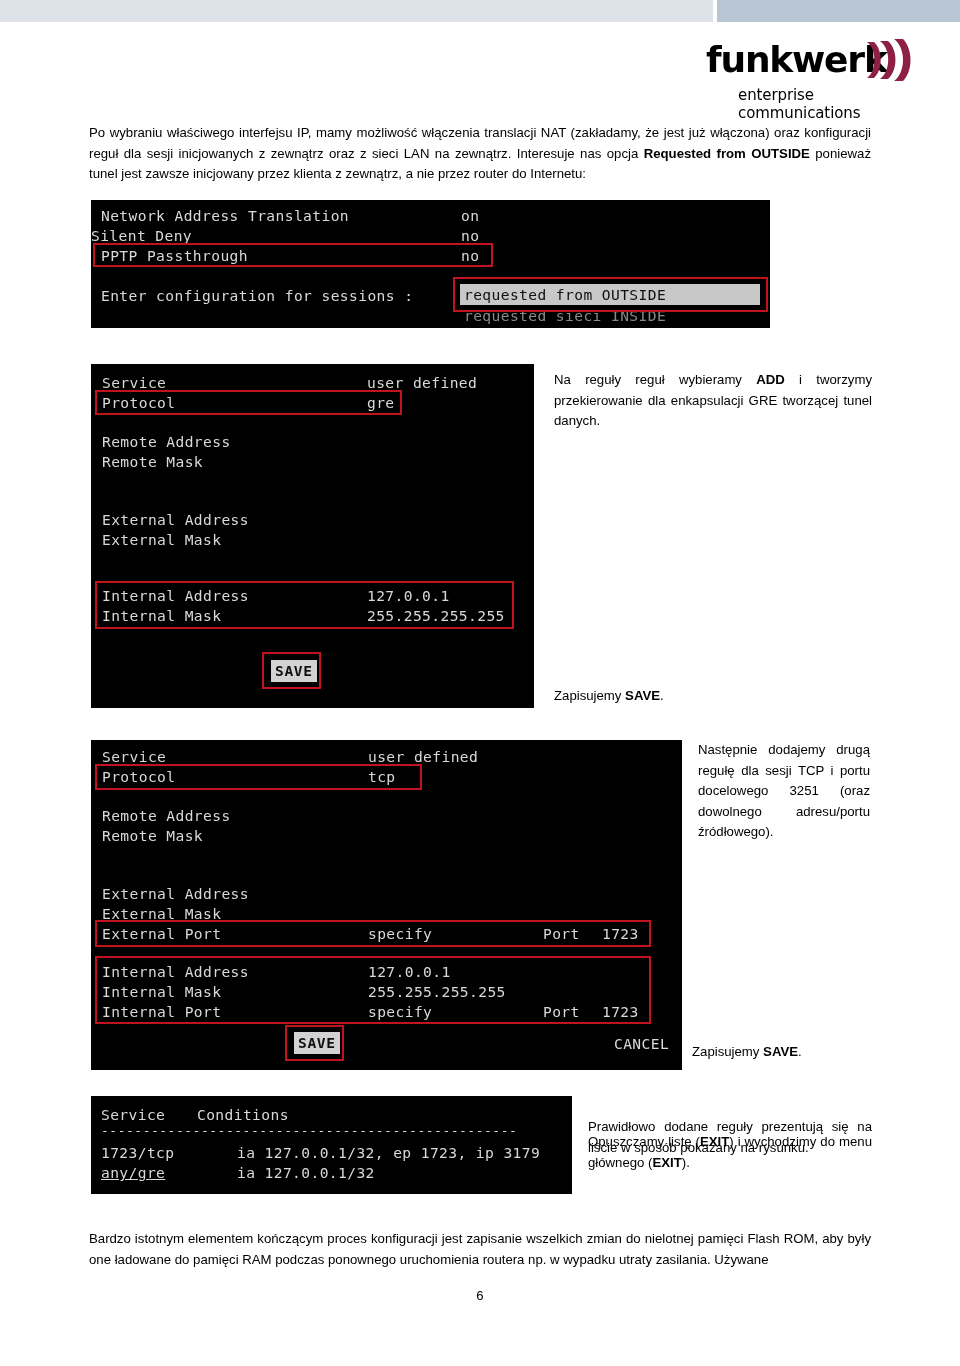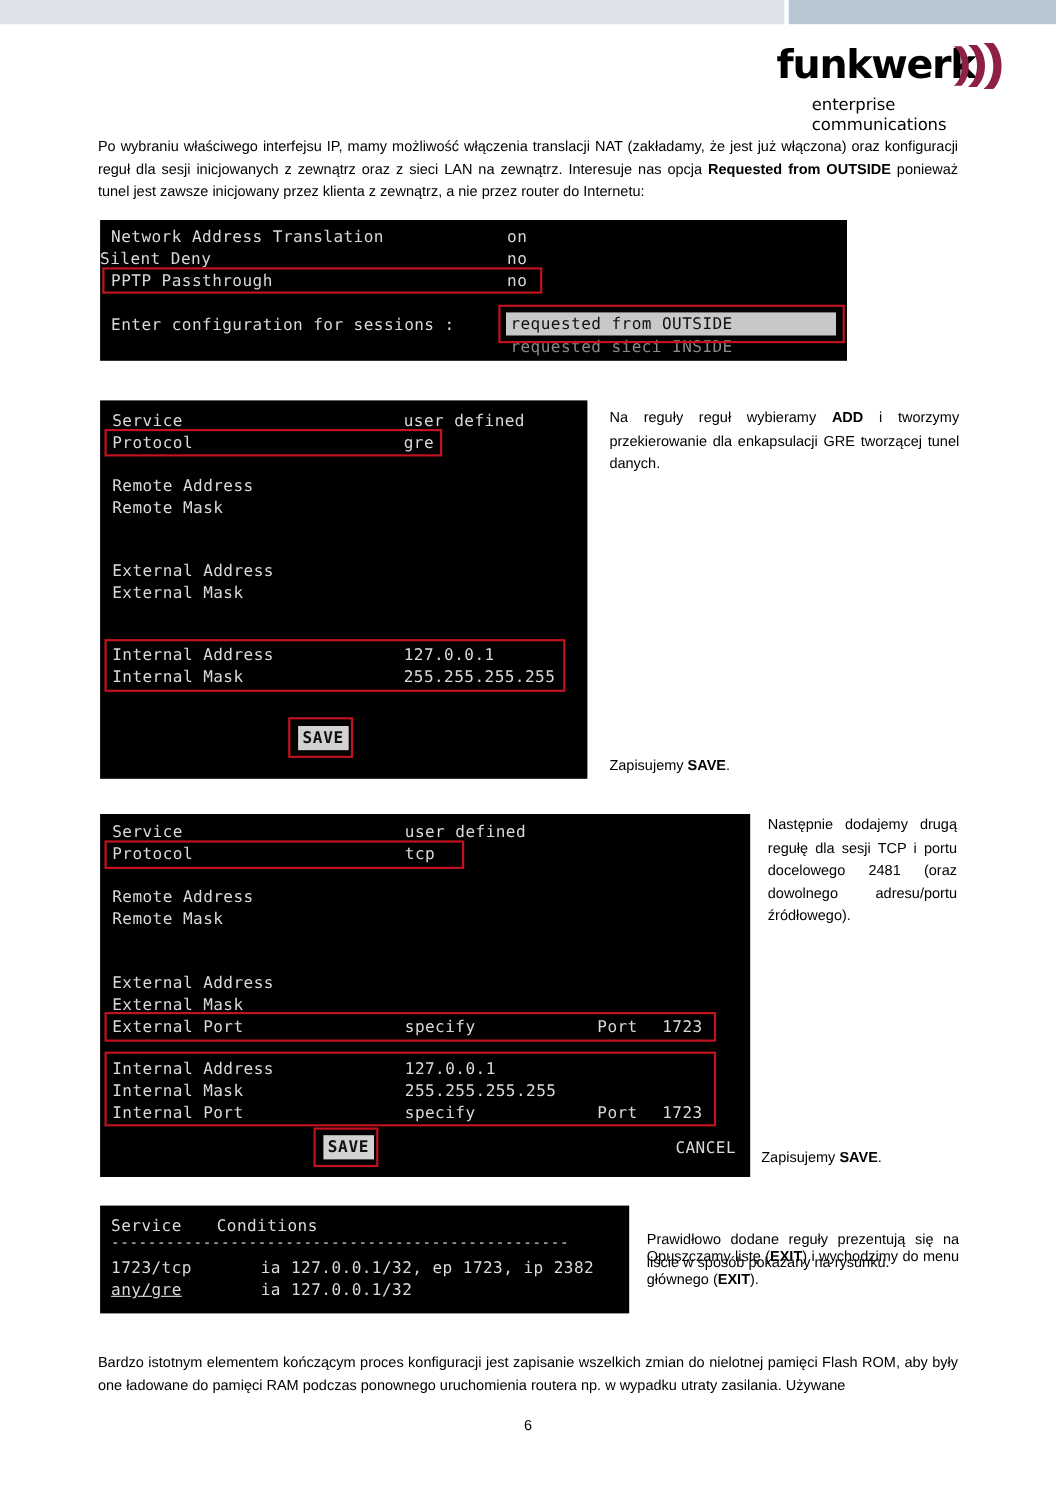--- a/index.html
+++ b/index.html
@@ -290,32 +290,32 @@
 </div>
 
 <div class="term" id="term-list">
   <div class="inner">
     <div class="trow" style="left:10px; top:9px;">Service</div>
     <div class="trow" style="left:106px; top:9px;">Conditions</div>
 
     <div class="trow" style="left:10px; top:25px; font-size:13px; letter-spacing:0.5px;">--------------------------------------------------</div>
 
     <div class="trow" style="left:10px; top:47px;">1723/tcp</div>
-    <div class="trow" style="left:146px; top:47px;">ia 127.0.0.1/32, ep 1723, ip 2382</div>
+    <div class="trow" style="left:146px; top:47px;">ia 127.0.0.1/32, ep 1723, ip 3179</div>
 
     <div class="trow" style="left:10px; top:67px;text-decoration:underline;">any/gre</div>
     <div class="trow" style="left:146px; top:67px;">ia 127.0.0.1/32</div>
   </div>
 </div>
 
 <div class="note" id="note-add"><span>Na reguły reguł wybieramy </span><b>ADD</b><span> i tworzymy przekierowanie dla enkapsulacji GRE tworzącej tunel danych.</span></div>
 
 <div class="note" id="note-save1"><span>Zapisujemy </span><b>SAVE</b><span>.</span></div>
 
-<div class="note" id="note-tcp">Następnie dodajemy drugą regułę dla sesji TCP i portu docelowego 2481 (oraz dowolnego adresu/portu źródłowego).</div>
+<div class="note" id="note-tcp">Następnie dodajemy drugą regułę dla sesji TCP i portu docelowego 3251 (oraz dowolnego adresu/portu źródłowego).</div>
 
 <div class="note" id="note-save2"><span>Zapisujemy </span><b>SAVE</b><span>.</span></div>
 
 <div class="note" id="note-list">Prawidłowo dodane reguły prezentują się na liście w sposób pokazany na rysunku.</div>
 
 <div class="note" id="note-exit"><span>Opuszczamy listę (</span><b>EXIT</b><span>) i wychodzimy do menu głównego (</span><b>EXIT</b><span>).</span></div>
 
 <div class="para" id="closing-para">Bardzo istotnym elementem kończącym proces konfiguracji jest zapisanie wszelkich zmian do nielotnej pamięci Flash ROM, aby były one ładowane do pamięci RAM podczas ponownego uruchomienia routera np. w wypadku utraty zasilania. Używane</div>
 <div id="page-number">6</div>
 

